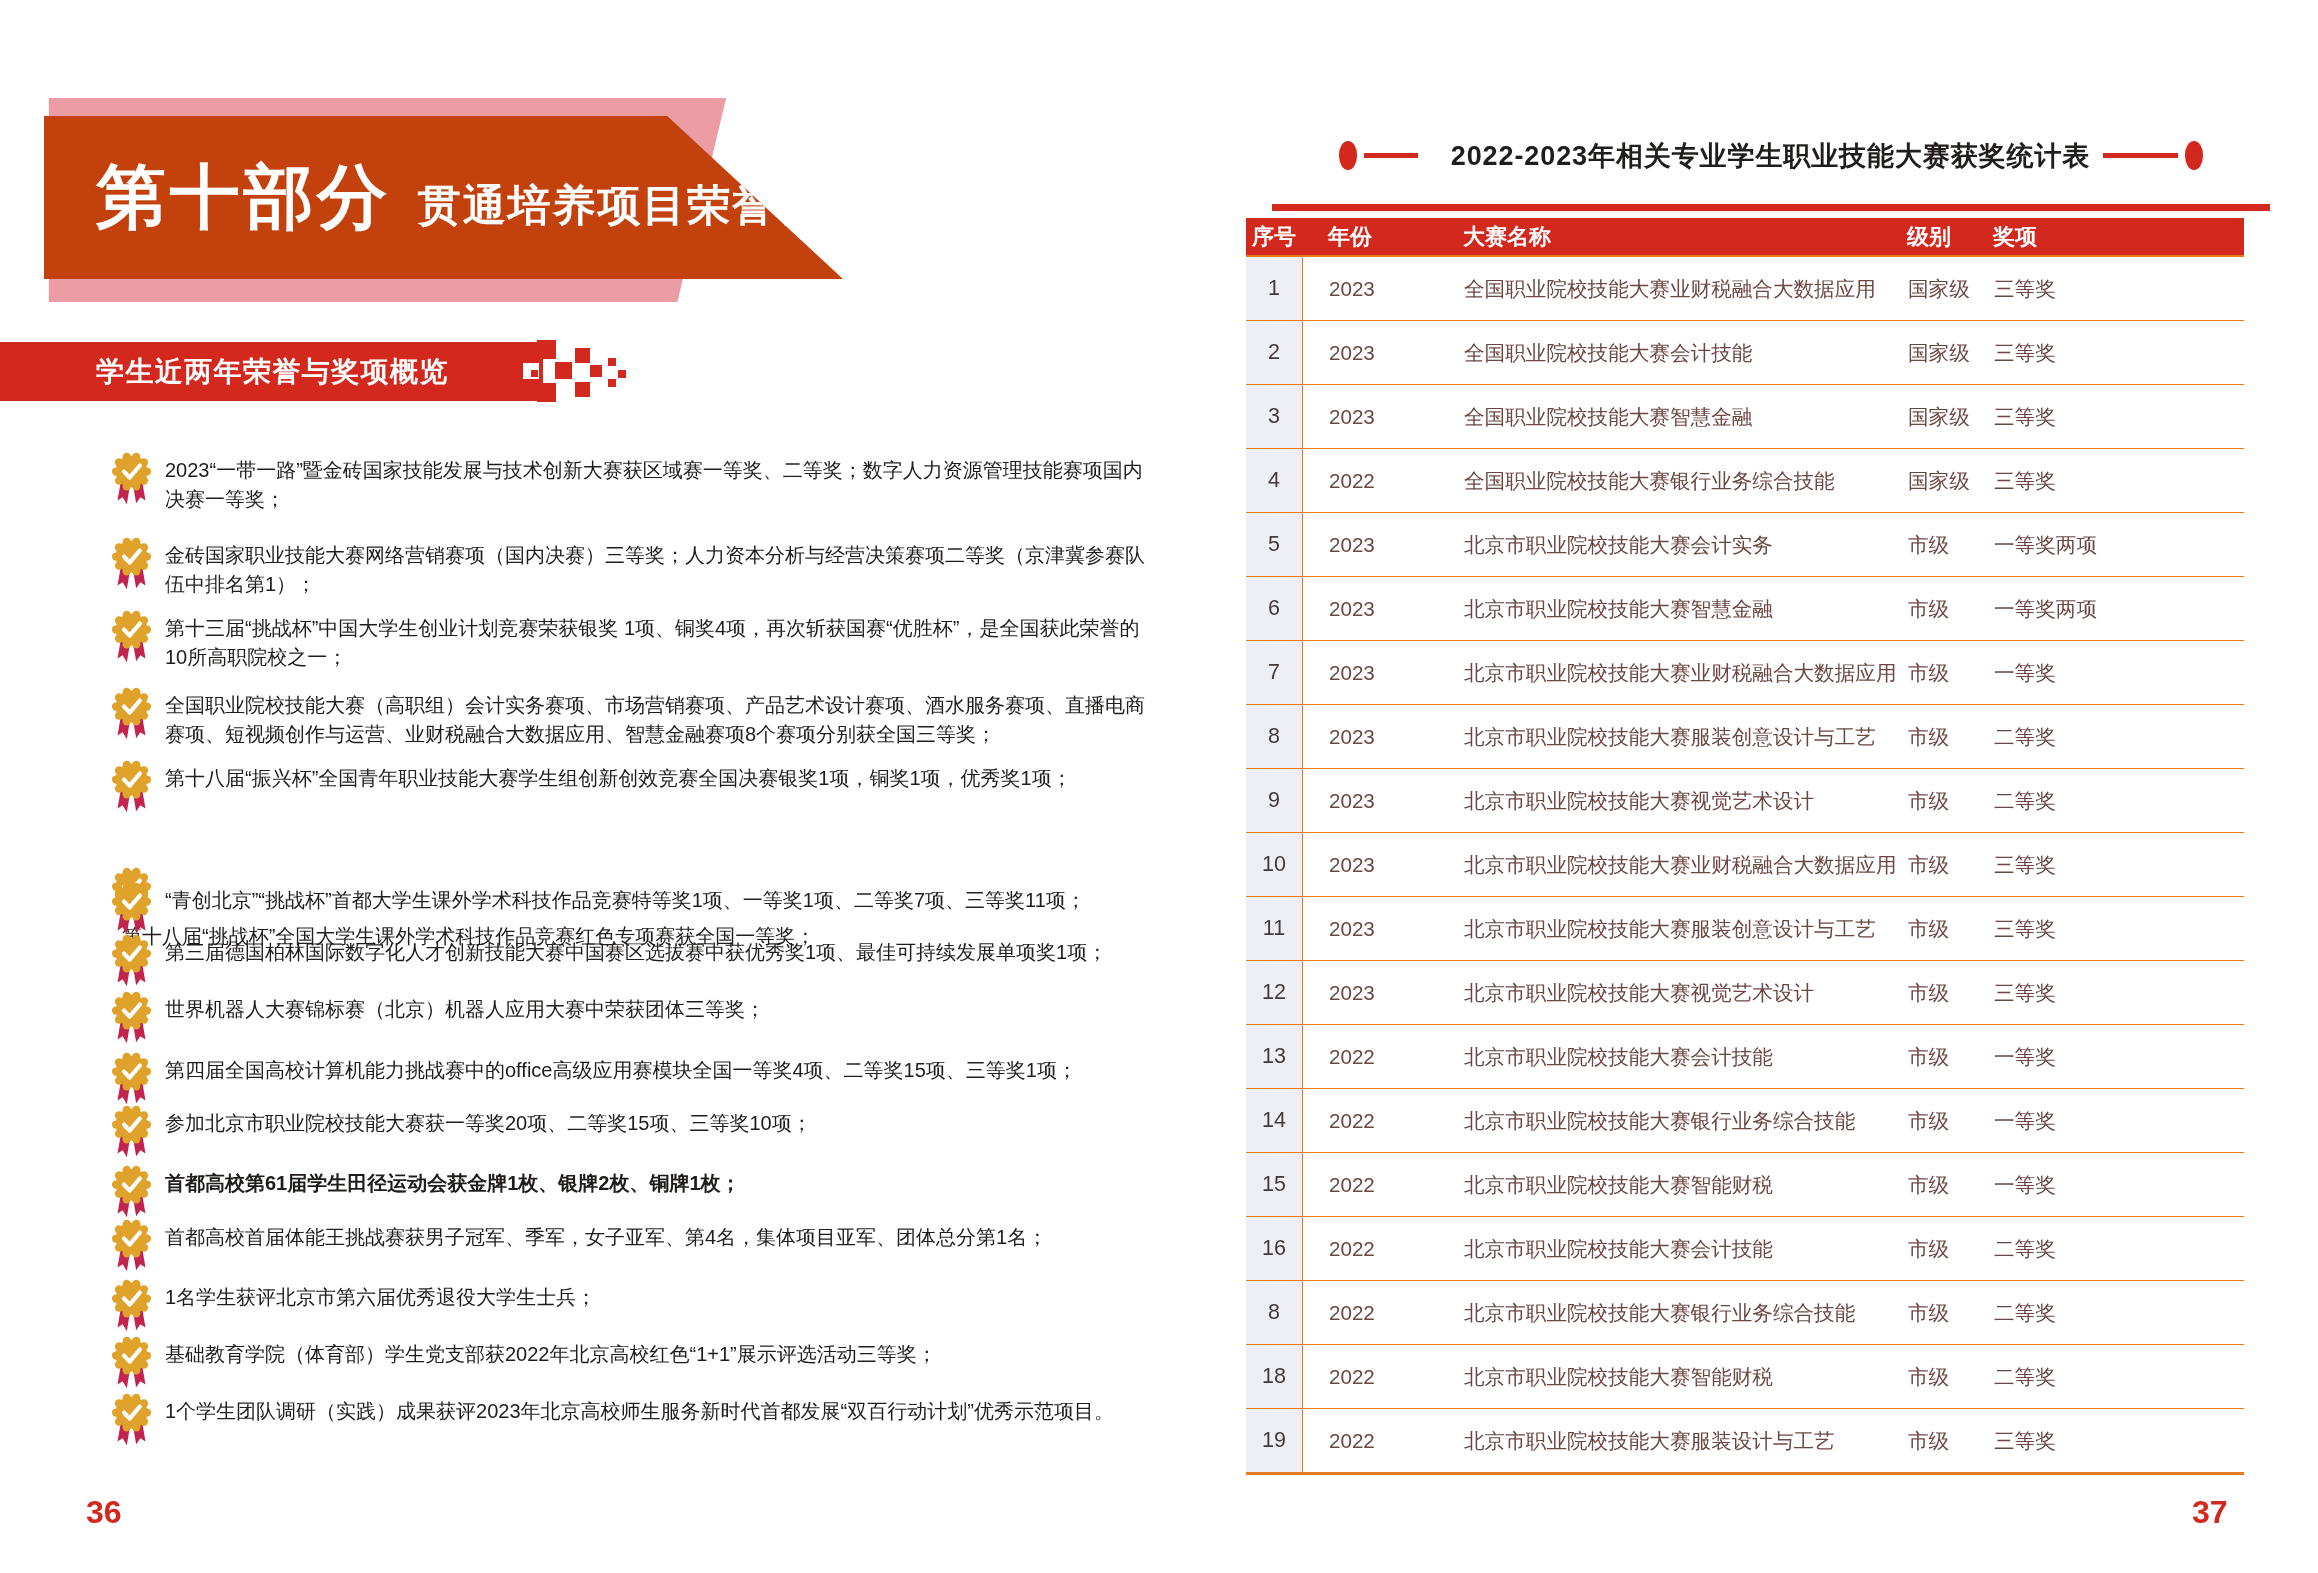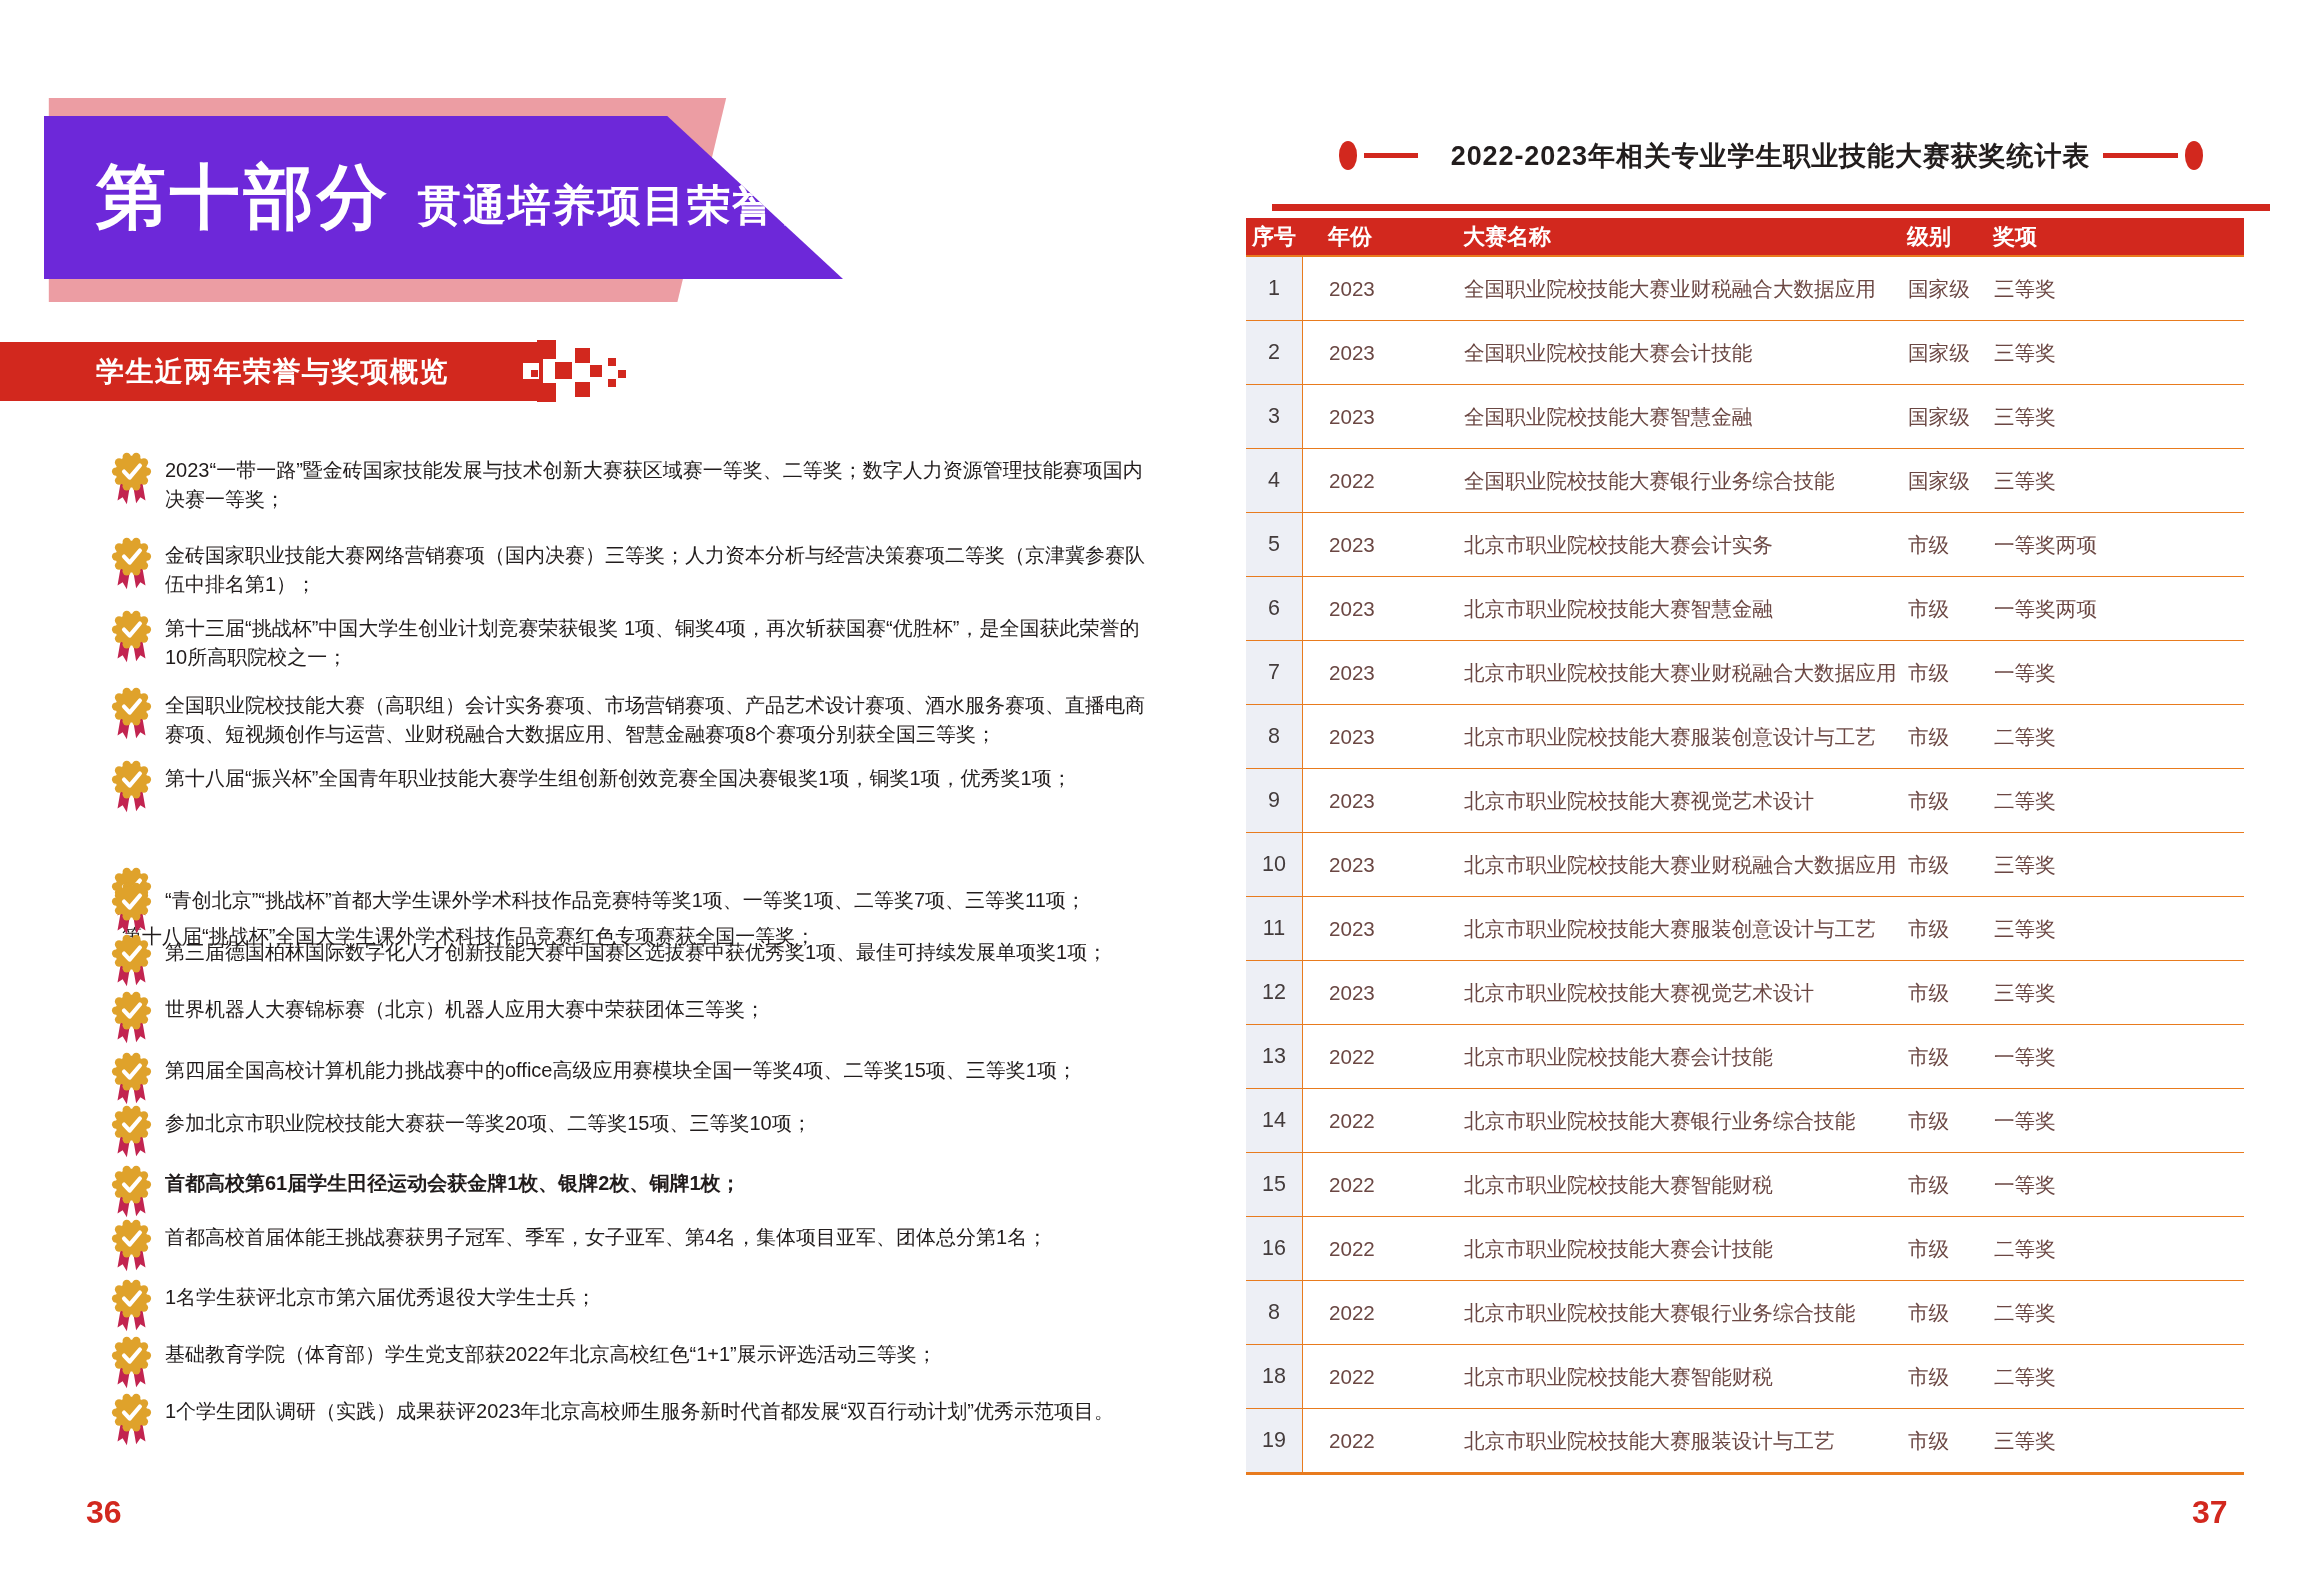--- a/index.html
+++ b/index.html
@@ -9,21 +9,21 @@
     overflow:hidden;
   }
   .abs{position:absolute;}
 
   
   .banner-pink{
     left:44px;top:98px;width:687px;height:204px;background:#EC9DA3;
     clip-path:polygon(0.7% 0%,99.3% 0%,92.2% 100%,0.7% 100%);
   }
   .banner-red{
-    left:44px;top:116px;width:799px;height:163px;background:#6d28d9;
+    left:44px;top:116px;width:799px;height:163px;background:#c2410c;
     clip-path:polygon(0 0,78% 0,100% 100%,0 100%);
     display:flex;align-items:center;
   }
   .part-label{
     margin-left:52px;font-size:70px;font-weight:bold;color:#ffffff;letter-spacing:3.7px;
   }
   .banner-title{
     margin-left:27px;margin-top:16px;font-size:43px;font-weight:bold;color:#ffffff;letter-spacing:1.9px;
   }
 

